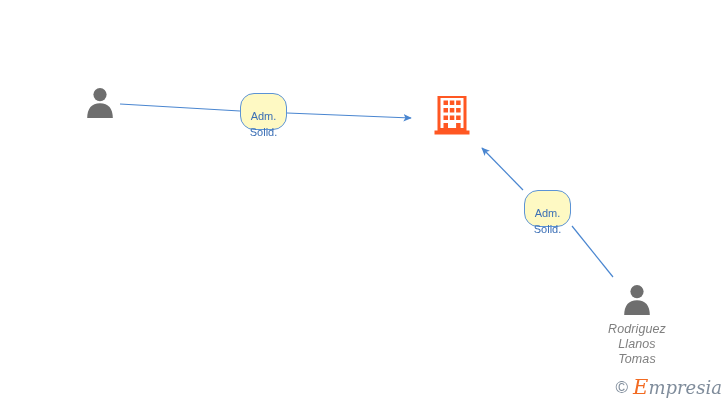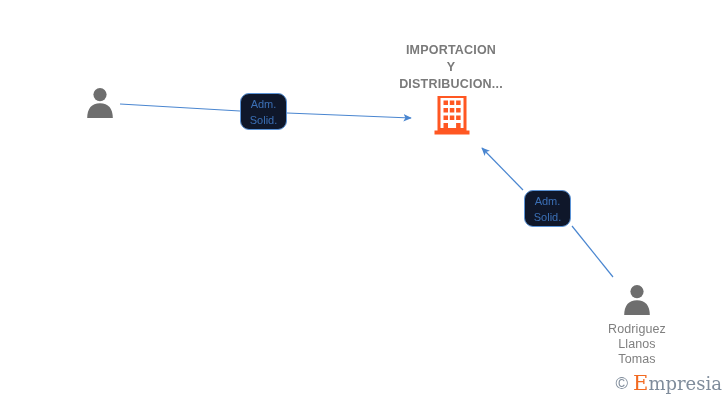--- a/index.html
+++ b/index.html
@@ -57,27 +57,27 @@
     line-height: 17px;
     letter-spacing: 0.2px;
     white-space: pre-line;
   }
 
   
   .rel-box {
     position: absolute;
     box-sizing: border-box;
     border: 1px solid #5b93d6;
-    border-radius: 9px;
-    background: #0f172a;
+    border-radius: 14px;
+    background: #fef9c3;
     color: #3b6fb5;
     font-size: 11px;
     line-height: 16px;
     text-align: center;
-    padding-top: 2px;
+    padding-top: 14px;
     z-index: 5;
   }
   .rel-box span {
     display: block;
   }
 
   
   #watermark {
     position: absolute;
     right: 6px;
@@ -87,22 +87,23 @@
     gap: 5px;
     user-select: none;
   }
   #watermark .wm-c {
     color: #7f8c9b;
     font-size: 17px;
     line-height: 17px;
   }
   #watermark .wm-word {
     font-family: "DejaVu Serif", serif;
+    font-style: italic;
     font-size: 18px;
-    line-height: 28px;
+    line-height: 20px;
     color: #7f8c9b;
   }
   #watermark .wm-word .wm-e {
     color: #f26a21;
     font-size: 21px;
   }
 </style>
 </head>
 <body>
 
@@ -115,23 +116,20 @@
       </marker>
     </defs>
 
     <path d="M 120 104 L 240 111" fill="none" stroke="#4a86d0" stroke-width="1.2"></path>
     <path d="M 287 113 L 411 118" fill="none" stroke="#4a86d0" stroke-width="1.2" marker-end="url(#arrow-blue)"></path>
 
     <path d="M 613 277 L 572 226" fill="none" stroke="#4a86d0" stroke-width="1.2"></path>
     <path d="M 523 190 L 482 148" fill="none" stroke="#4a86d0" stroke-width="1.2" marker-end="url(#arrow-blue)"></path>
   </svg>
 
-  <div class="company-title" style="left:341px; top:42px;">IMPORTACION
-Y
-DISTRIBUCION...</div>
 
   <div class="node" style="left:434px; top:96px;">
     <svg width="36" height="40" viewBox="0 0 36 40">
 
       <rect x="5" y="0.5" width="26" height="33" fill="none" stroke="#FF5722" stroke-width="3"></rect>
 
       <rect x="9.5" y="4.5" width="4.5" height="4.5" fill="#FF5722"></rect>
       <rect x="15.8" y="4.5" width="4.5" height="4.5" fill="#FF5722"></rect>
       <rect x="22.1" y="4.5" width="4.5" height="4.5" fill="#FF5722"></rect>
 
@@ -158,21 +156,21 @@
     </svg>
   </div>
 
   <div class="node" style="left:621px; top:283px;">
     <svg class="person-icon" width="32" height="32" viewBox="0 0 32 32">
       <circle cx="16" cy="8.6" r="6.6" fill="#6e6e6e"></circle>
       <path d="M16 17.2 C 7.6 17.2 3.2 22.6 3.2 32 L 28.8 32 C 28.8 22.6 24.4 17.2 16 17.2 Z" fill="#6e6e6e"></path>
     </svg>
   </div>
 
-  <div class="node-label" style="left:557px; top:322px;">Rodriguez
+  <div class="node-label" style="left:557px; top:322px;font-style:italic;">Rodriguez
 Llanos
 Tomas</div>
 
   <div class="rel-box" style="left:240px; top:93px; width:47px; height:37px;">
     <span>Adm.</span>
     <span>Solid.</span>
   </div>
 
   <div class="rel-box" style="left:524px; top:190px; width:47px; height:37px;">
     <span>Adm.</span>

